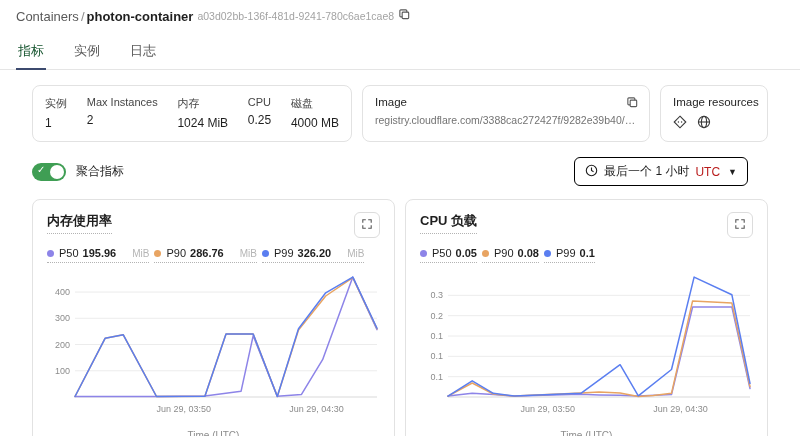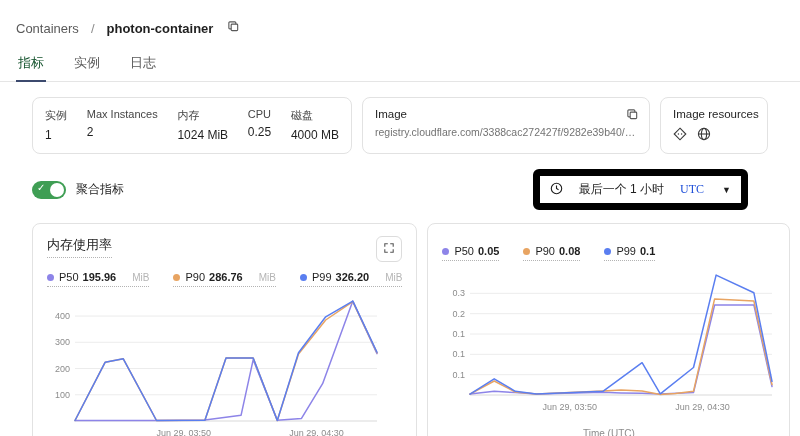--- a/index.html
+++ b/index.html
@@ -3,21 +3,21 @@
 <meta charset="utf-8">
 <style>
   * { box-sizing: border-box; margin: 0; padding: 0; }
   body {
     width: 800px; height: 436px; overflow: hidden;
     background: #fff; color: #1f1f1f;
     font-family: "Liberation Sans", "DejaVu Sans", sans-serif;
     font-size: 13px;
   }
   
-  .topbar { display: flex; align-items: center; gap: 12px; padding: 18px 16px 0; }
+  .topbar { display: flex; align-items: center; gap: 2px; padding: 6px 16px 0; }
   .crumb-root { color: #595959; cursor: pointer; }
   .crumb-sep { color: #8c8c8c; }
   .crumb-current { font-weight: bold; color: #1f1f1f; }
   .crumb-id { font-size: 10.5px; color: #a3a3a3; margin-left: 2px; }
   .icon-btn { background: none; border: none; cursor: pointer; display: inline-flex; align-items: center; padding: 2px; }
   
   .tabs { display: flex; gap: 26px; padding: 0 16px; border-bottom: 1px solid #e5e5e5; margin-top: 9px; }
   .tab { font-size: 13px; color: #595959; padding: 7px 2px 8px; cursor: pointer; border-bottom: 2px solid transparent; margin-bottom: -1px; }
   .tab.active { color: #14532d; border-bottom-color: #3c4a6e; }
   
@@ -34,49 +34,50 @@
   .linked-card { width: 108px; padding: 10px 12px 9px; }
   .linked-label { font-size: 11.5px; color: #1f1f1f; margin-bottom: 7px; white-space: nowrap; }
   .linked-icons { display: flex; gap: 10px; }
   
   .controls { display: flex; justify-content: space-between; align-items: center; margin: 15px 0 13px; }
   .toggle-wrap { display: flex; align-items: center; gap: 10px; }
   .toggle { width: 34px; height: 18px; border-radius: 10px; position: relative; cursor: pointer; }
   .toggle .check { position: absolute; left: 5px; top: 1.5px; color: #fff; font-size: 10px; }
   .toggle .knob { position: absolute; top: 2px; right: 2px; width: 14px; height: 14px; border-radius: 50%; background: #fff; }
   .toggle-label { font-size: 12px; color: #1f1f1f; font-family: Liberation Serif, serif; }
-  .time-btn { display: flex; align-items: center; gap: 16px; border: 7px solid #000000; border-radius: 6px; background: #fff;
+  .time-btn { display: flex; align-items: center; gap: 6px; border: 1px solid #000000; border-radius: 6px; background: #fff;
     padding: 5px 10px; font-size: 12px; color: #1f1f1f; cursor: pointer; margin-right: 20px;
     font-family: "Liberation Sans", "DejaVu Sans", sans-serif; }
-  .time-zone { color: #1d4ed8; font-family: Liberation Serif, serif; }
+  .time-zone { color: #b91c1c; }
   .caret { font-size: 9px; margin-left: 2px; color: #1f1f1f; }
   
   .charts-row { display: flex; gap: 10px; }
   .chart-card { flex: 1; padding: 12px 14px; }
   .chart-head { display: flex; justify-content: space-between; align-items: flex-start; }
-  .chart-title { font-size: 13px; font-weight: normal; }
+  .chart-title { font-size: 13px; font-weight: bold; }
   .dotted { border-bottom: 1px dotted #b3b3b3; padding-bottom: 3px; display: inline-block; }
   .expand-btn { width: 26px; height: 26px; border: 1px solid #dcdcdc; border-radius: 6px; background: #fff;
     display: inline-flex; align-items: center; justify-content: center; cursor: pointer; }
-  .legend { display: flex; gap: 24px; margin-top: 9px; font-size: 11px; align-items: center; }
+  .legend { display: flex; gap: 5px; margin-top: 9px; font-size: 11px; align-items: center; }
   .legend-item { display: inline-flex; align-items: center; cursor: pointer; }
   .ldot { width: 7px; height: 7px; border-radius: 50%; display: inline-block; margin-right: 5px; }
   .lname { color: #1f1f1f; }
   .lval { font-weight: bold; margin-left: 4px; color: #1f1f1f; }
   .lunit { color: #b5b5b5; margin-left: 16px; font-size: 10px; }
   svg.plot { display: block; margin-top: 6px; }
   .x-title { text-align: center; font-size: 10px; color: #8c8c8c; margin-top: 1px; }
 </style>
 </head>
 <body>
 
 <div class="topbar">
   <span class="crumb-root">Containers</span>
   <span class="crumb-sep">/</span>
   <span class="crumb-current">photon-container</span>
+  <span class="crumb-id">a03d02bb-136f-481d-9241-780c6ae1cae8</span>
   <button class="icon-btn">
     <span>
       <svg width="13" height="13" viewBox="0 0 14 14" fill="none" stroke="#595959" stroke-width="1.2">
         <rect x="4.5" y="4.5" width="7" height="7" rx="1"></rect>
         <path d="M9.5 4.5V3a1 1 0 0 0-1-1H3a1 1 0 0 0-1 1v5.5a1 1 0 0 0 1 1h1.5"></path>
       </svg>
     </span>
   </button>
 </div>
 
@@ -212,20 +213,30 @@
           <text x="136.72" y="143" text-anchor="middle" font-size="9" fill="#8c8c8c">Jun 29, 03:50</text>
           <text x="269.6" y="143" text-anchor="middle" font-size="9" fill="#8c8c8c">Jun 29, 04:30</text>
           <polyline points="28.0,127.5 109.5,127.5 157.9,127.0 194.1,122.2 206.2,66.6 230.3,127.2 254.5,125.4 275.6,90.7 305.8,8.1 330.0,60.6" fill="none" stroke="#8d84e8" stroke-width="1.5" stroke-linejoin="round" stroke-linecap="round"></polyline>
           <polyline points="28.0,127.5 58.2,69.2 76.3,65.8 109.5,127.5 157.9,127.2 179.0,65.0 206.2,65.0 230.3,127.5 251.5,61.1 278.7,27.0 305.8,8.6 330.0,59.8" fill="none" stroke="#e8a462" stroke-width="1.5" stroke-linejoin="round" stroke-linecap="round"></polyline>
           <polyline points="28.0,127.5 58.2,69.2 76.3,65.8 109.5,127.5 157.9,127.2 179.0,65.0 206.2,65.0 230.3,127.5 251.5,59.8 278.7,23.8 305.8,8.1 330.0,59.3" fill="none" stroke="#5a7ef0" stroke-width="1.5" stroke-linejoin="round" stroke-linecap="round"></polyline>
         </svg>
       <div class="x-title">Time (UTC)</div>
     </div>
 
     <div class="card chart-card">
+      <div class="chart-head">
+        <span class="chart-title dotted">CPU 负载</span>
+        <button class="expand-btn">
+          <span>
+            <svg width="12" height="12" viewBox="0 0 20 20" fill="none" stroke="#555" stroke-width="1.8">
+              <path d="M3 8V3h5M12 3h5v5M17 12v5h-5M8 17H3v-5"></path>
+            </svg>
+          </span>
+        </button>
+      </div>
       <div class="legend">
           <span class="legend-item dotted">
             <span class="ldot" style="background: rgb(141, 132, 232);"></span>
             <span class="lname">P50</span>
             <span class="lval">0.05</span>
           </span>
           <span class="legend-item dotted">
             <span class="ldot" style="background: rgb(232, 164, 98);"></span>
             <span class="lname">P90</span>
             <span class="lval">0.08</span>

